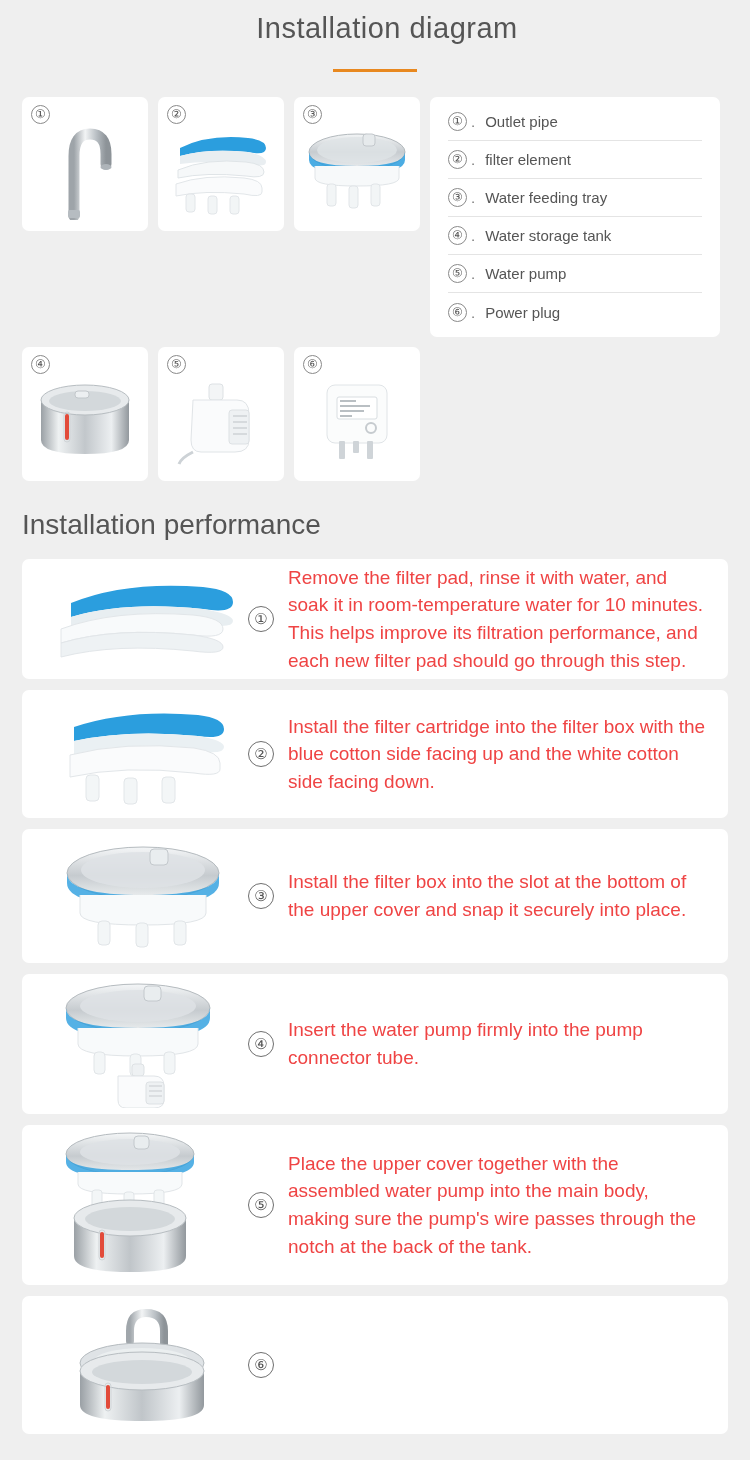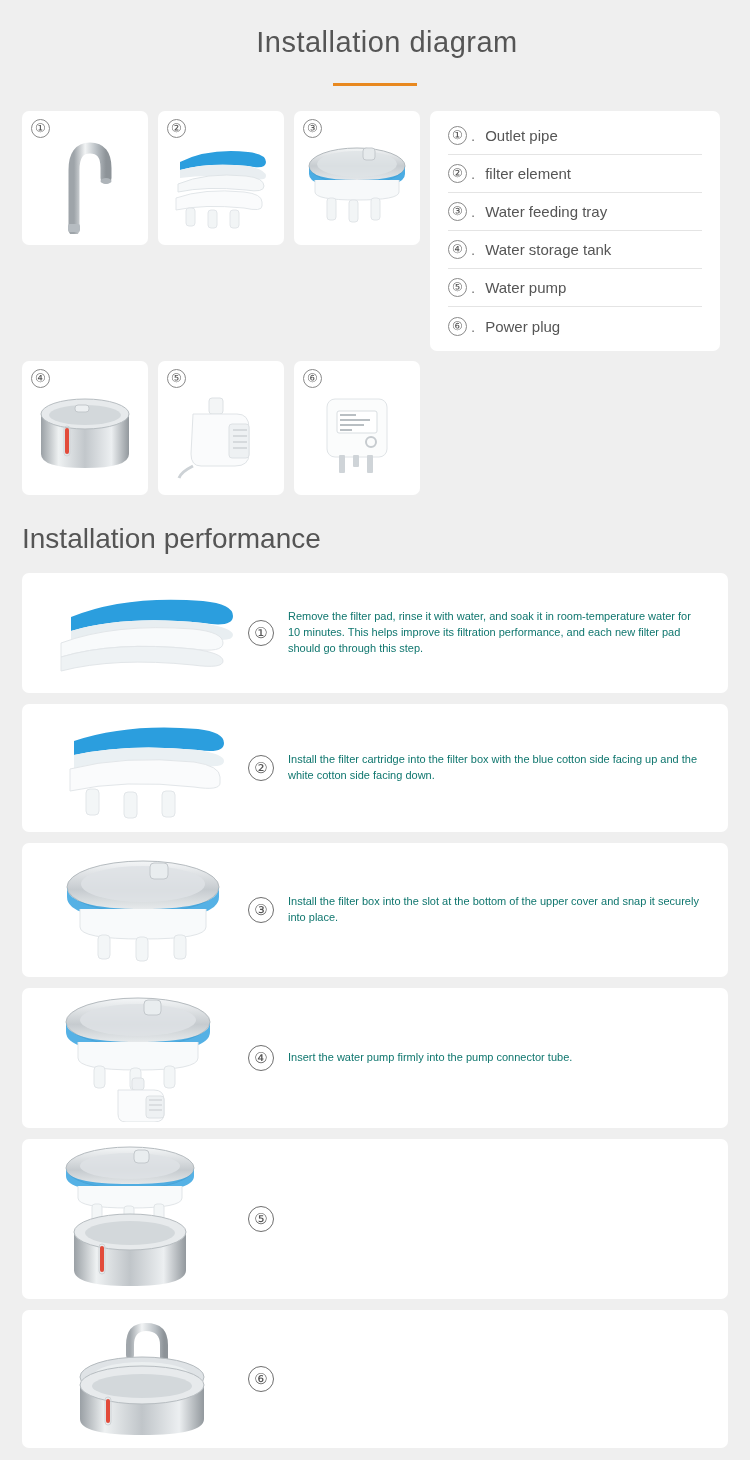--- a/index.html
+++ b/index.html
@@ -15,21 +15,21 @@
 
   .page { position: relative; width: 750px; height: 1460px; }
 
   
   .title-main {
     text-align: center;
     font-size: 29px;
     color: #555;
     font-weight: 400;
     letter-spacing: .5px;
-    padding-top: 26px;
+    padding-top: 12px;
     margin-left: 24px;
   }
   .title-rule {
     width: 84px; height: 3px;
     background: #e8881f;
     margin: 24px auto 0 auto;
   }
 
   
   .diagram {
@@ -126,23 +126,23 @@
     width: 26px; height: 26px;
     border: 1px solid #6f6f6f;
     border-radius: 50%;
     text-align: center;
     line-height: 24px;
     font-size: 15px;
     color: #555;
     margin-right: 14px;
   }
   .step-text {
-    font-size: 11px;
+    font-size: 19px;
     line-height: 1.45;
-    color: #0f766e;
+    color: #ef4444;
     padding-right: 6px;
   }
   .h1 { height: 120px; }
   .h2 { height: 128px; }
   .h3 { height: 134px; }
   .h4 { height: 140px; }
   .h5 { height: 160px; }
   .h6 { height: 138px; }
 
   
@@ -437,20 +437,21 @@
           <rect x="108" y="60" width="10" height="18" rx="3" fill="#f3f6f7" stroke="#e1e5e8"></rect>
 
           <path d="M28 88 L28 126 Q28 142 84 142 Q140 142 140 126 L140 88 Z" fill="url(#tank5)"></path>
           <ellipse cx="84" cy="88" rx="56" ry="18" fill="#e7eaec" stroke="#b7bdc1"></ellipse>
           <ellipse cx="84" cy="89" rx="45" ry="12" fill="#d3d8db"></ellipse>
           <rect x="54" y="102" width="4" height="26" rx="2" fill="#e24b3a"></rect>
           <rect x="53" y="100" width="6" height="30" rx="3" fill="none" stroke="#cfd4d7"></rect>
         </svg>
       </div>
       <div class="step-num">⑤</div>
+      <div class="step-text">Place the upper cover together with the assembled water pump into the main body, making sure the pump's wire passes through the notch at the back of the tank.</div>
     </div>
 
     <div class="step h6">
       <div class="step-art">
         <svg width="195" height="128" viewBox="0 0 195 128">
           <defs>
             <linearGradient id="st6" x1="0" y1="0" x2="1" y2="0">
               <stop offset="0" stop-color="#a0a6ab"></stop>
               <stop offset=".35" stop-color="#f2f4f5"></stop>
               <stop offset=".75" stop-color="#b9bfc4"></stop>

